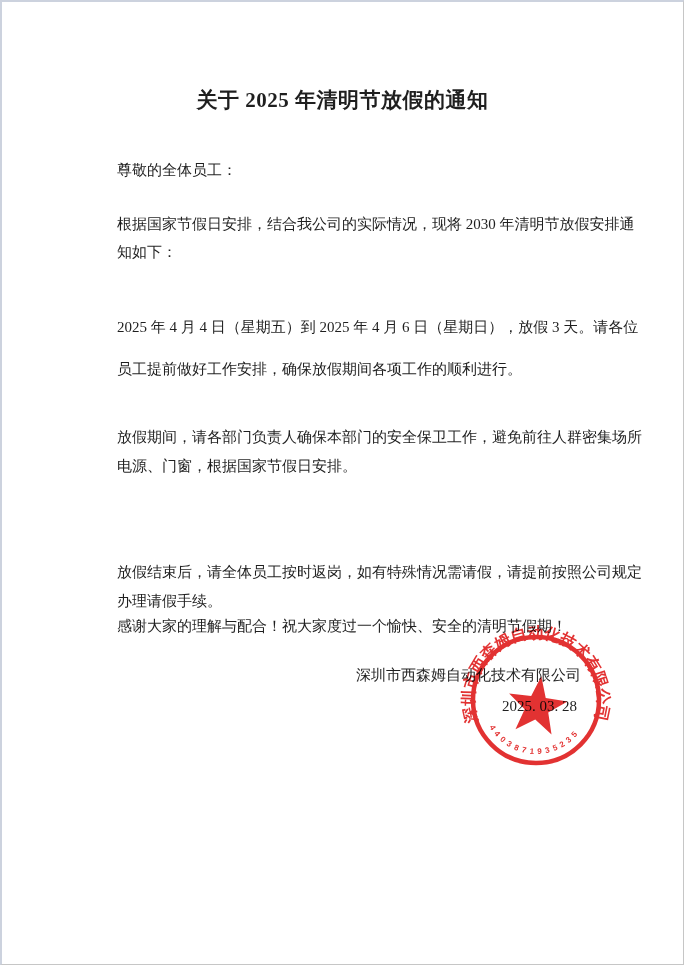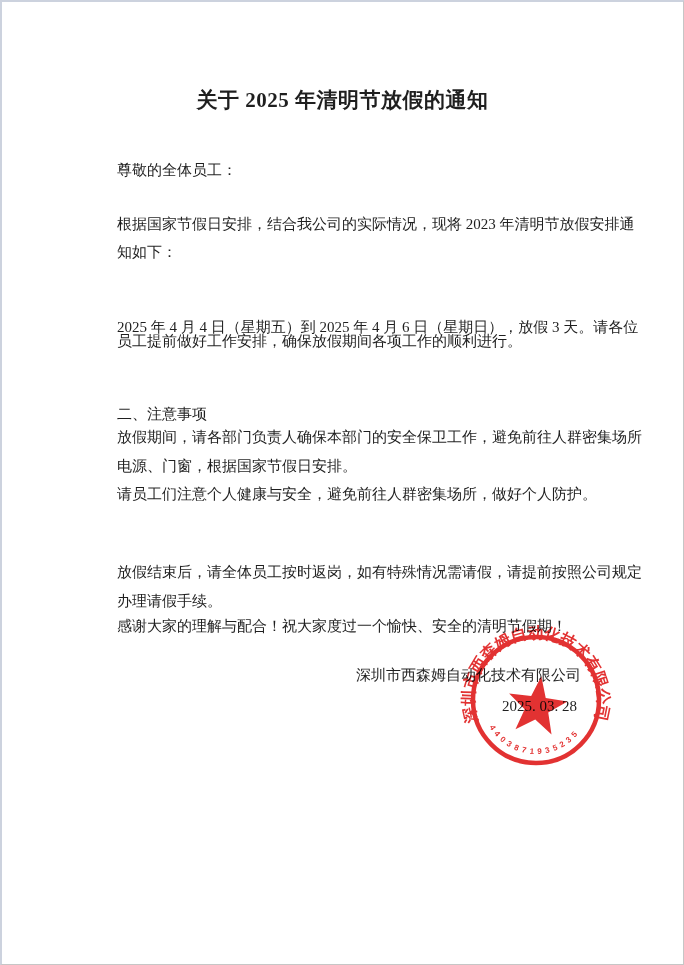--- a/index.html
+++ b/index.html
@@ -58,30 +58,28 @@
 </style>
 </head>
 <body>
 
 <div class="page">
 
   <div class="doc-title">关于 2025 年清明节放假的通知</div>
 
   <div class="ln" style="top:157px">尊敬的全体员工：</div>
 
-  <div class="ln" style="top:211px">根据国家节假日安排，结合我公司的实际情况，现将 2023 年清明节放假安排通</div>
+  <div class="ln" style="top:211px">根据国家节假日安排，结合我公司的实际情况，现将 2030 年清明节放假安排通</div>
   <div class="ln" style="top:239px">知如下：</div>
 
   <div class="ln" style="top:314px">2025 年 4 月 4 日（星期五）到 2025 年 4 月 6 日（星期日），放假 3 天。请各位</div>
-  <div class="ln" style="top:328px">员工提前做好工作安排，确保放假期间各项工作的顺利进行。</div>
+  <div class="ln" style="top:356px">员工提前做好工作安排，确保放假期间各项工作的顺利进行。</div>
 
-  <div class="ln" style="top:401px">二、注意事项</div>
   <div class="ln" style="top:424px">放假期间，请各部门负责人确保本部门的安全保卫工作，避免前往人群密集场所</div>
   <div class="ln" style="top:453px">电源、门窗，根据国家节假日安排。</div>
-  <div class="ln" style="top:481px">请员工们注意个人健康与安全，避免前往人群密集场所，做好个人防护。</div>
 
   <div class="ln" style="top:588px">办理请假手续。</div>
   <div class="ln" style="top:559px">放假结束后，请全体员工按时返岗，如有特殊情况需请假，请提前按照公司规定</div>
   <div class="ln" style="top:613px">感谢大家的理解与配合！祝大家度过一个愉快、安全的清明节假期！</div>
 
   <div class="ln right" style="top:662px; right:102px">深圳市西森姆自动化技术有限公司</div>
   <div class="ln right" style="top:693px; right:106px">2025. 03. 28</div>
 
   <div class="stamp-wrap">
     <svg width="170" height="170" viewBox="0 0 170 170">

